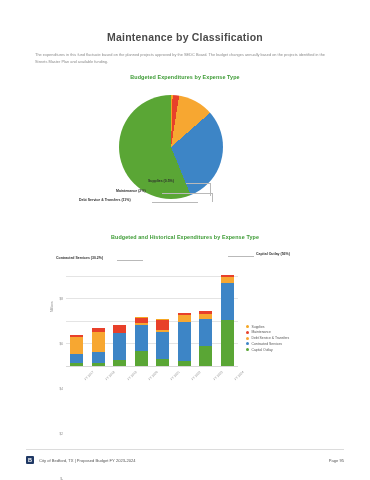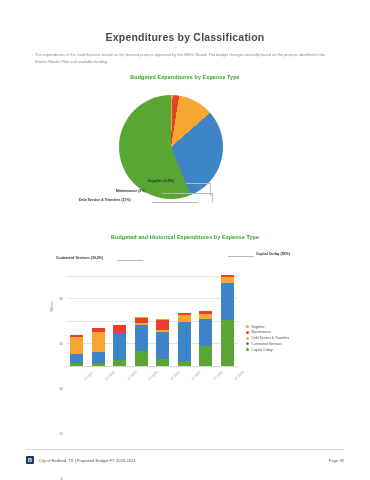--- a/index.html
+++ b/index.html
@@ -210,21 +210,21 @@
     margin-left: auto;
     font-size: 4.1px;
     color: #555;
   }
 </style>
 </head>
 <body>
 
 <div class="page">
 
-  <div class="doc-title">Expenditures by Classification</div>
+  <div class="doc-title">Maintenance by Classification</div>
 
   <div class="intro">The expenditures in this fund fluctuate based on the planned projects approved by the SEDC Board.  The budget changes annually based on the projects identified in the Streets Master Plan and available funding.</div>
 
   <div class="chart-title">Budgeted Expenditures by Expense Type</div>
 
   <div class="pie-block">
     <div class="pie-wrap">
       <div class="pie" id="pie-slices" style="background: conic-gradient(rgb(245, 166, 35) 0deg, rgb(245, 166, 35) 1.805deg, rgb(232, 64, 42) 1.805deg, rgb(232, 64, 42) 9.027deg, rgb(247, 167, 49) 9.027deg, rgb(247, 167, 49) 48.746deg, rgb(61, 133, 198) 48.746deg, rgb(61, 133, 198) 157.793deg, rgb(90, 166, 53) 157.793deg, rgb(90, 166, 53) 360deg);"></div>
     </div>
 

